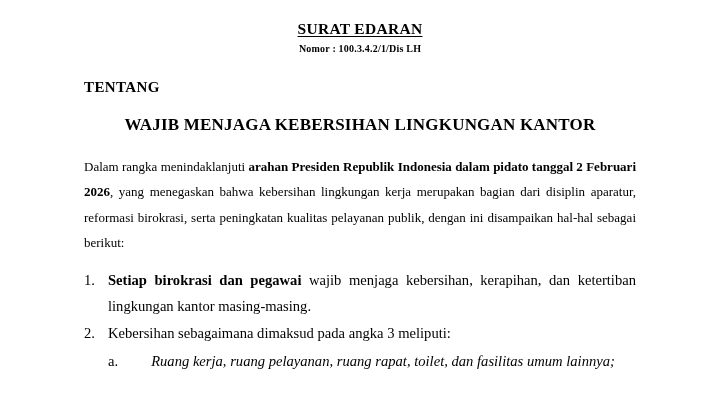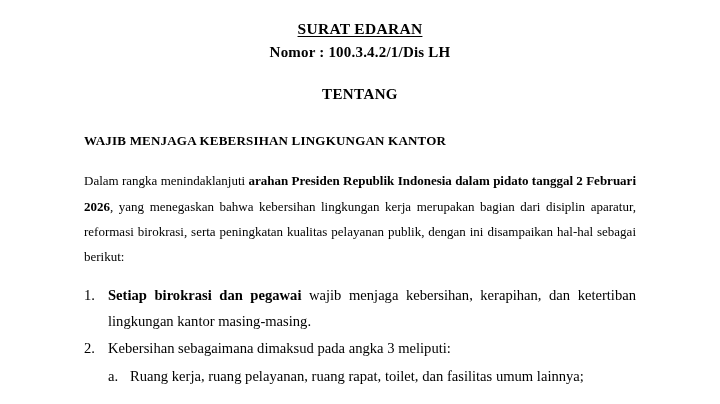--- a/index.html
+++ b/index.html
@@ -27,37 +27,38 @@
   .doc-title {
     font-weight: bold;
     font-size: 15.5px;
     letter-spacing: 0.3px;
     text-decoration: underline;
     text-underline-offset: 2px;
     line-height: 1.45;
   }
   .doc-number {
     font-weight: bold;
-    font-size: 15px;
+    font-size: 10px;
     letter-spacing: 0.2px;
     line-height: 1.45;
     margin-top: 2px;
   }
   .tentang {
     font-weight: bold;
     font-size: 15px;
     letter-spacing: 0.4px;
-    text-align: center;
+    text-align: left;
     margin-top: 22px;
   }
   .subject {
     font-weight: bold;
-    font-size: 13px;
+    font-size: 17px;
     letter-spacing: 0.2px;
-    margin-top: 30px;
+    text-align: center;
+    margin-top: 19px;
   }
   .body-par {
     margin-top: 19px;
     font-size: 13px;
     line-height: 1.95;
     text-align: justify;
     text-justify: inter-word;
   }
   .body-par b {
     font-weight: bold;
@@ -98,21 +99,22 @@
     align-items: flex-start;
     margin-left: 24px;
   }
   .ol-lettered > li > .marker {
     width: 22px;
     flex: 0 0 22px;
     text-align: left;
   }
   .ol-lettered > li > .item-body {
     flex: 1 1 auto;
-    text-align: left;
+    text-align: center;
+    font-style: italic;
   }
 </style>
 </head>
 <body>
 
 <div class="page">
 
   <div class="title-block">
     <div class="doc-title">SURAT EDARAN</div>
     <div class="doc-number">Nomor : 100.3.4.2/1/Dis LH</div>

